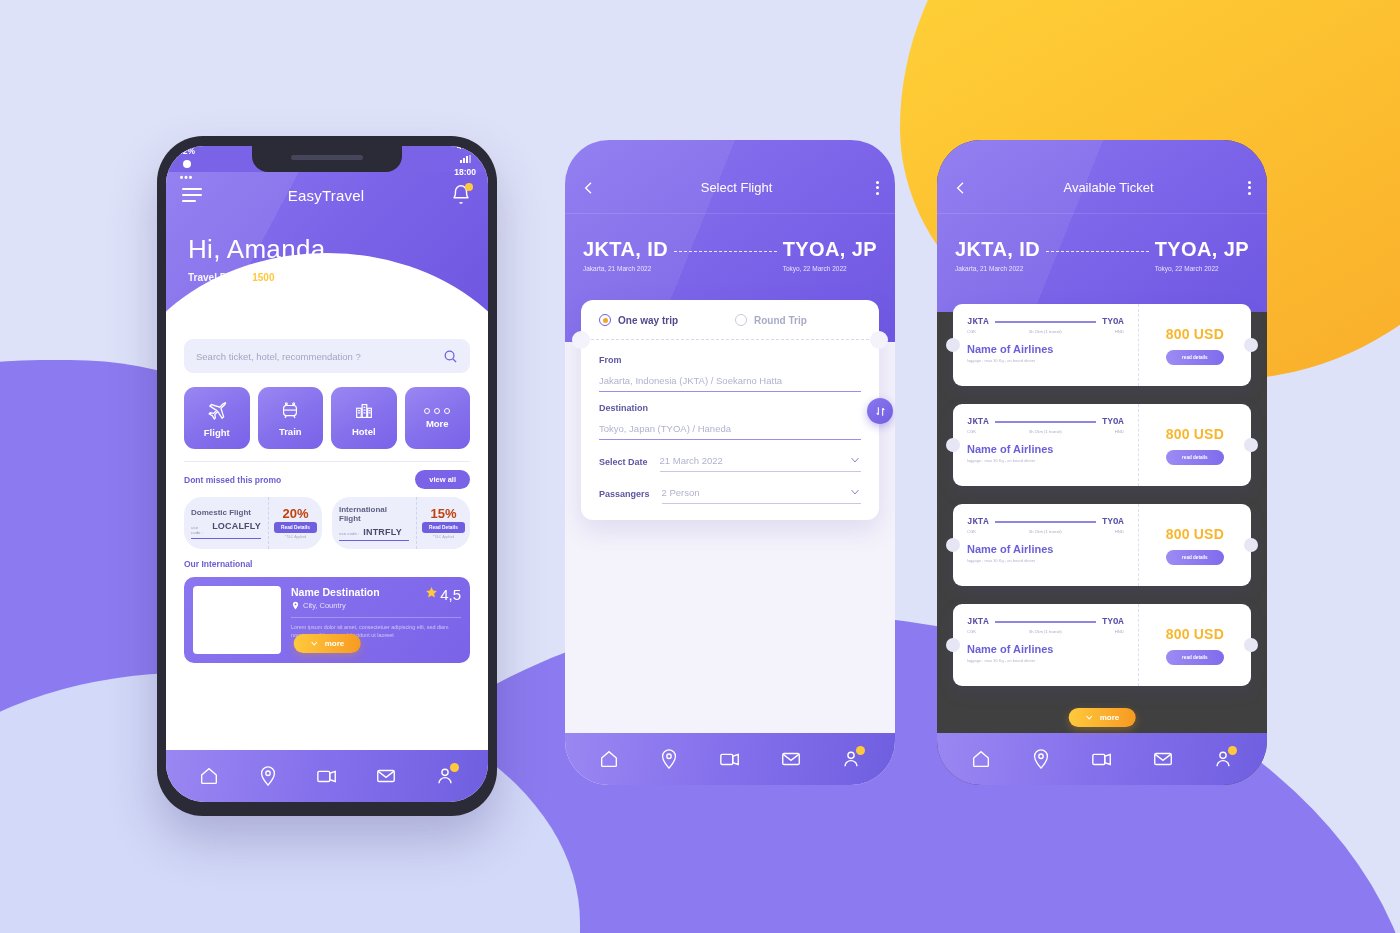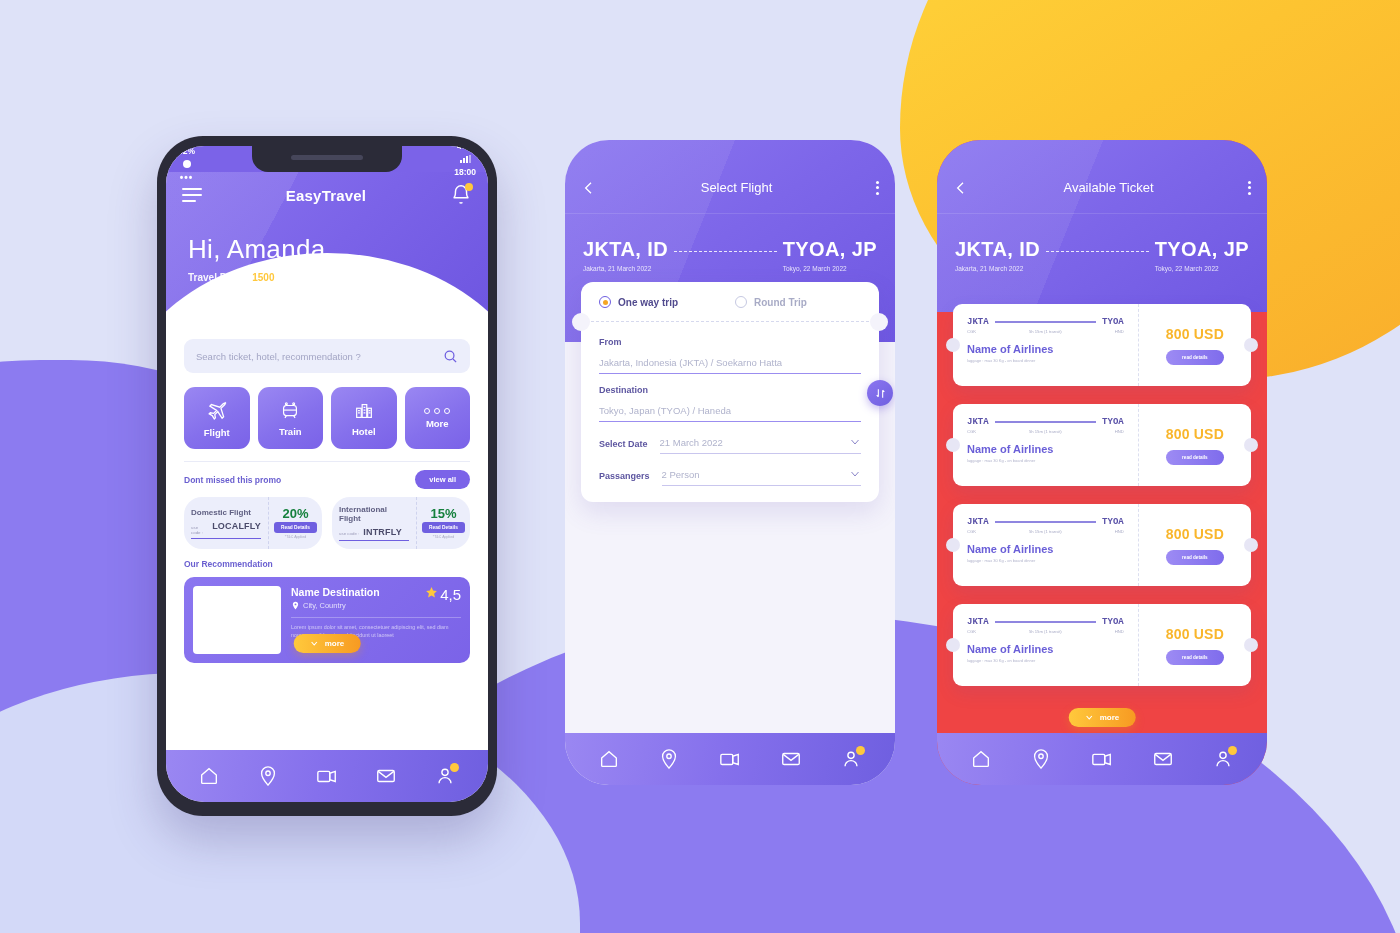--- a/index.html
+++ b/index.html
@@ -123,21 +123,21 @@
     background: #fff; border-radius: 50% 50% 0 0 / 100% 100% 0 0;
   }
   .appbar {
     display: flex; align-items: center; justify-content: space-between;
     padding: 12px 16px 10px 16px;
     position: relative; z-index: 5;
   }
   .hamburger { width: 20px; display: flex; flex-direction: column; gap: 4px; cursor: pointer; }
   .hamburger span { height: 2px; background: #fff; border-radius: 2px; display: block; }
   .hamburger span:last-child { width: 70%; }
-  .app-title { color: #fff; font-size: 15px; font-weight: 700; letter-spacing: .2px; }
+  .app-title { color: #fff; font-size: 15px; font-weight: 400; letter-spacing: .2px; }
   .bell-wrap { position: relative; width: 22px; height: 22px; }
   .badge-dot {
     position: absolute; top: -1px; right: -1px;
     width: 8px; height: 8px; border-radius: 50%;
     background: #ffc83d;
   }
   .greet-wrap { padding: 18px 22px 0 22px; position: relative; z-index: 5; }
   .greet { color: #fff; font-size: 26px; font-weight: 400; letter-spacing: .3px; }
   .points { color: rgba(255,255,255,.93); font-size: 10px; margin-top: 7px; font-weight: 600; }
   .points b { color: #ffc83d; font-weight: 700; margin-left: 2px; }
@@ -189,21 +189,21 @@
   }
   .promo-name { font-size: 8px; color: #5f5f82; font-weight: 600; }
   .promo-code-row { display: flex; align-items: baseline; gap: 4px; margin-top: 4px;
     border-bottom: 1.2px solid #6f5fe0; padding-bottom: 3px; }
   .promo-use { font-size: 4.4px; color: #9a9ab8; }
   .promo-code { font-size: 9px; font-weight: 700; color: #4a4a6a; letter-spacing: .2px; }
   .promo-r {
     flex: 1; padding: 6px 4px; display: flex; flex-direction: column;
     align-items: center; justify-content: center; gap: 2px;
   }
-  .promo-pct { font-size: 13px; font-weight: 700; color: #15803d; line-height: 1; }
+  .promo-pct { font-size: 13px; font-weight: 700; color: #c2410c; line-height: 1; }
   .promo-btn {
     background: #6f5fe0; color: #fff; font-size: 4.8px; font-weight: 700;
     padding: 3px 7px; border-radius: 3px; cursor: pointer; white-space: nowrap;
   }
   .promo-tc { font-size: 3.6px; color: #a8a8c2; }
 
   
   .rec-card {
     margin: 8px 18px 0 18px;
     background: linear-gradient(135deg, #8b76f0 0%, #7b63e8 100%);
@@ -268,21 +268,21 @@
   .route-code { color: #fff; font-size: 20px; font-weight: 700; letter-spacing: .4px; }
   .route-sub { color: rgba(255,255,255,.82); font-size: 6.5px; margin-top: 4px; }
   .route-dash {
     flex: 1; margin: 0 6px;
     border-top: 1.6px dashed rgba(255,255,255,.85);
     margin-top: 13px; height: 0;
   }
 
   
   .form-card {
-    margin: 0 16px; background: #fff; border-radius: 12px;
+    margin: 18px 16px; background: #fff; border-radius: 12px;
     position: relative; z-index: 6;
     box-shadow: 0 10px 26px rgba(90,70,180,.14);
     padding: 0 0 16px 0;
   }
   .trip-row {
     display: flex; align-items: center; padding: 14px 18px 13px 18px;
     gap: 10px;
   }
   .radio-opt { display: flex; align-items: center; gap: 7px; cursor: pointer; flex: 1; }
   .radio {
@@ -536,21 +536,21 @@
         </div>
         <div class="promo-r">
           <div class="promo-pct">15%</div>
           <div class="promo-btn">Read Details</div>
           <div class="promo-tc">*T&amp;C Applied</div>
         </div>
       </div>
     </div>
 
     <div class="sec-row" style="padding-top:10px">
-      <div class="sec-title">Our Recommendation</div>
+      <div class="sec-title">Our International</div>
     </div>
 
     <div class="rec-card">
       <div class="rec-thumb"></div>
       <div class="rec-body">
         <div class="rec-top">
           <div>
             <div class="rec-name">Name Destination</div>
             <div class="rec-city">
               <svg width="9" height="9" viewBox="0 0 24 24" fill="#fff">
@@ -733,21 +733,21 @@
           <circle cx="12" cy="8" r="3.4"></circle>
             <path d="M5.5 20c0-3.6 2.9-6.2 6.5-6.2s6.5 2.6 6.5 6.2"></path>
         </svg>
         <span class="badge-dot" style="top:-2px;right:-3px;width:9px;height:9px"></span>
       </div>
     </div>
   </div>
 </div>
 
 <div class="phone" id="phone-tickets">
-  <div class="screen" style="background:#ef4444">
+  <div class="screen" style="background:#404040">
     <div class="topbar-grad">
       <div style="height:22px"></div>
       <div class="navbar2">
         <svg width="16" height="16" viewBox="0 0 24 24" fill="none" stroke="#fff" stroke-width="2">
             <path d="M15 4l-8 8 8 8"></path>
           </svg>
         <div class="title">Available Ticket</div>
         <div class="kebab">
             <b></b>
             <b></b>

